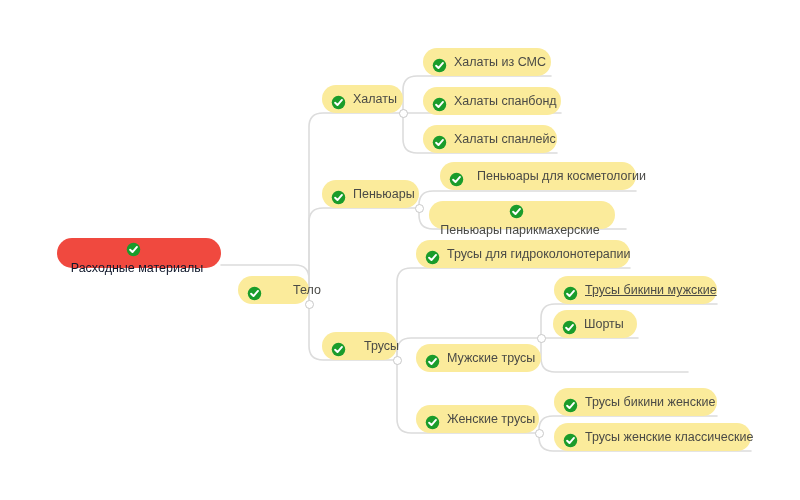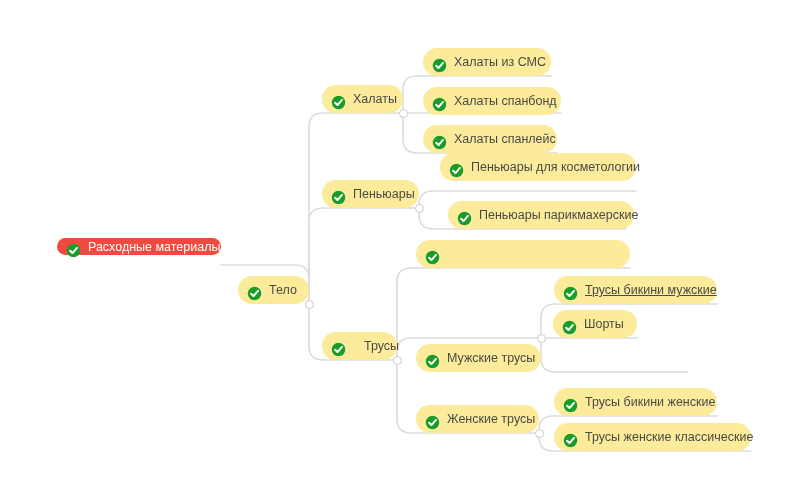--- a/index.html
+++ b/index.html
@@ -35,24 +35,25 @@
     border-radius: 14px;
     background: #FBEB9B;
     color: #4a4a46;
     font-size: 12.5px;
     line-height: 28px;
     white-space: nowrap;
     cursor: pointer;
   }
   .node.root {
     background: #F0493F;
-    color: #ffffff;
-    height: 17px;
+    color: #0f172a;
+    height: 30px;
     line-height: 30px;
     border-radius: 15px;
+    flex-direction: column;
   }
   .node .label {
     display: inline-block;
   }
   .chk {
     flex: 0 0 auto;
     width: 15px;
     height: 15px;
     margin-right: 7px;
     display: inline-block;
@@ -98,21 +99,21 @@
   <div class="node root" style="left: 57px; top: 238px; width: 164px;">
     <span class="chk">
       <svg viewBox="0 0 16 16" width="15" height="15" xmlns="http://www.w3.org/2000/svg">
         <circle cx="8" cy="8" r="7.2" fill="#1a9c2b"></circle>
         <path d="M4.4 8.2 L6.9 10.7 L11.7 5.3" fill="none" stroke="#ffffff" stroke-width="2.1" stroke-linecap="round" stroke-linejoin="round"></path>
       </svg>
     </span>
     <span class="label">Расходные материалы</span>
   </div>
 
-  <div class="node" style="left: 238px; top: 276px; width: 71px;">
+  <div class="node" style="left: 238px; top: 276px; width: 71px; gap: 24px;">
     <span class="chk">
       <svg viewBox="0 0 16 16" width="15" height="15" xmlns="http://www.w3.org/2000/svg">
         <circle cx="8" cy="8" r="7.2" fill="#1a9c2b"></circle>
         <path d="M4.4 8.2 L6.9 10.7 L11.7 5.3" fill="none" stroke="#ffffff" stroke-width="2.1" stroke-linecap="round" stroke-linejoin="round"></path>
       </svg>
     </span>
     <span class="label">Тело</span>
   </div>
 
   <div class="node" style="left: 322px; top: 85px; width: 81px;">
@@ -158,31 +159,31 @@
   <div class="node" style="left: 322px; top: 180px; width: 97px;">
     <span class="chk">
       <svg viewBox="0 0 16 16" width="15" height="15" xmlns="http://www.w3.org/2000/svg">
         <circle cx="8" cy="8" r="7.2" fill="#1a9c2b"></circle>
         <path d="M4.4 8.2 L6.9 10.7 L11.7 5.3" fill="none" stroke="#ffffff" stroke-width="2.1" stroke-linecap="round" stroke-linejoin="round"></path>
       </svg>
     </span>
     <span class="label">Пеньюары</span>
   </div>
 
-  <div class="node" style="left: 440px; top: 153px; width: 196px;">
+  <div class="node" style="left: 440px; top: 162px; width: 196px; gap: 6px;">
     <span class="chk">
       <svg viewBox="0 0 16 16" width="15" height="15" xmlns="http://www.w3.org/2000/svg">
         <circle cx="8" cy="8" r="7.2" fill="#1a9c2b"></circle>
         <path d="M4.4 8.2 L6.9 10.7 L11.7 5.3" fill="none" stroke="#ffffff" stroke-width="2.1" stroke-linecap="round" stroke-linejoin="round"></path>
       </svg>
     </span>
     <span class="label">Пеньюары для косметологии</span>
   </div>
 
-  <div class="node" style="left: 448px; top: 201px; width: 186px;">
+  <div class="node" style="left: 429px; top: 201px; width: 186px; flex-direction: column;">
     <span class="chk">
       <svg viewBox="0 0 16 16" width="15" height="15" xmlns="http://www.w3.org/2000/svg">
         <circle cx="8" cy="8" r="7.2" fill="#1a9c2b"></circle>
         <path d="M4.4 8.2 L6.9 10.7 L11.7 5.3" fill="none" stroke="#ffffff" stroke-width="2.1" stroke-linecap="round" stroke-linejoin="round"></path>
       </svg>
     </span>
     <span class="label">Пеньюары парикмахерские</span>
   </div>
 
   <div class="node" style="left: 322px; top: 332px; width: 75px; gap: 11px;">
@@ -195,20 +196,21 @@
     <span class="label">Трусы</span>
   </div>
 
   <div class="node" style="left: 416px; top: 240px; width: 214px;">
     <span class="chk">
       <svg viewBox="0 0 16 16" width="15" height="15" xmlns="http://www.w3.org/2000/svg">
         <circle cx="8" cy="8" r="7.2" fill="#1a9c2b"></circle>
         <path d="M4.4 8.2 L6.9 10.7 L11.7 5.3" fill="none" stroke="#ffffff" stroke-width="2.1" stroke-linecap="round" stroke-linejoin="round"></path>
       </svg>
     </span>
+    <span class="label">Трусы для гидроколонотерапии</span>
   </div>
 
   <div class="node" style="left: 416px; top: 310px; width: 125px; margin-top: 34px;">
     <span class="chk">
       <svg viewBox="0 0 16 16" width="15" height="15" xmlns="http://www.w3.org/2000/svg">
         <circle cx="8" cy="8" r="7.2" fill="#1a9c2b"></circle>
         <path d="M4.4 8.2 L6.9 10.7 L11.7 5.3" fill="none" stroke="#ffffff" stroke-width="2.1" stroke-linecap="round" stroke-linejoin="round"></path>
       </svg>
     </span>
     <span class="label">Мужские трусы</span>

